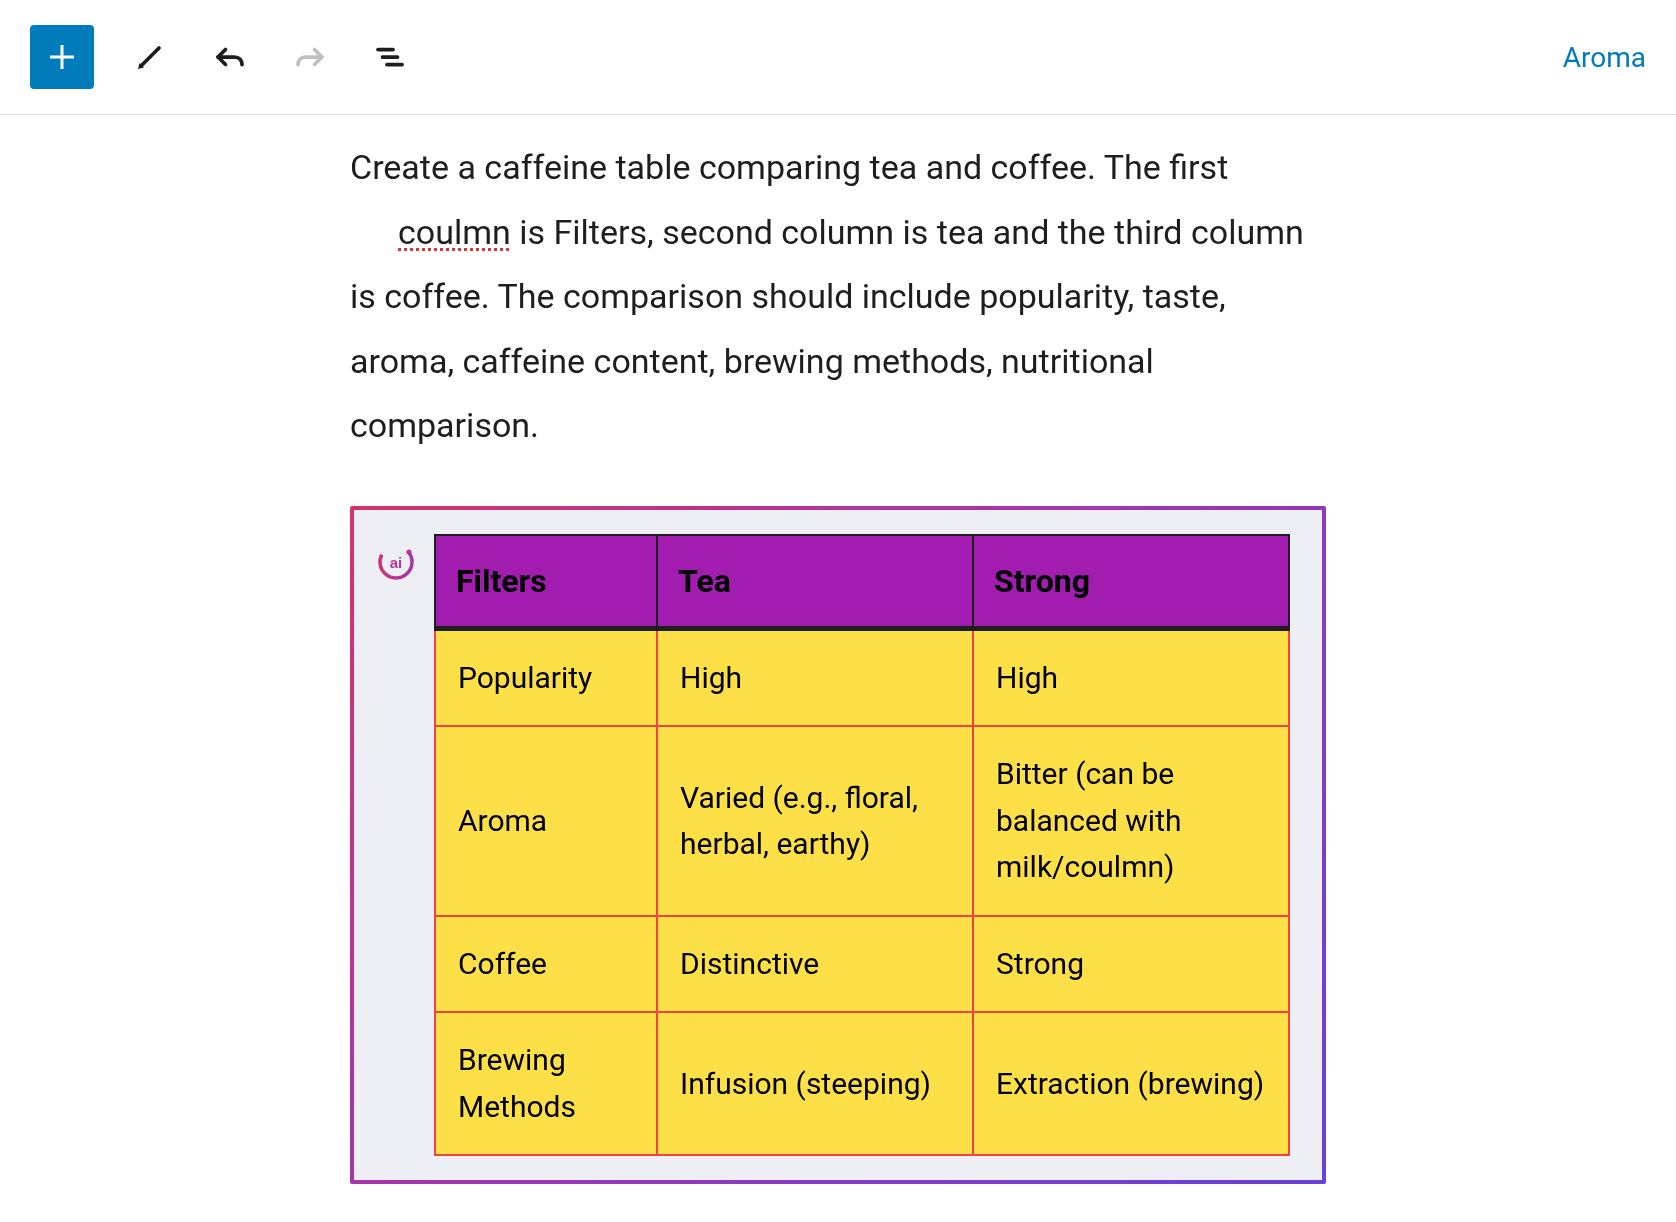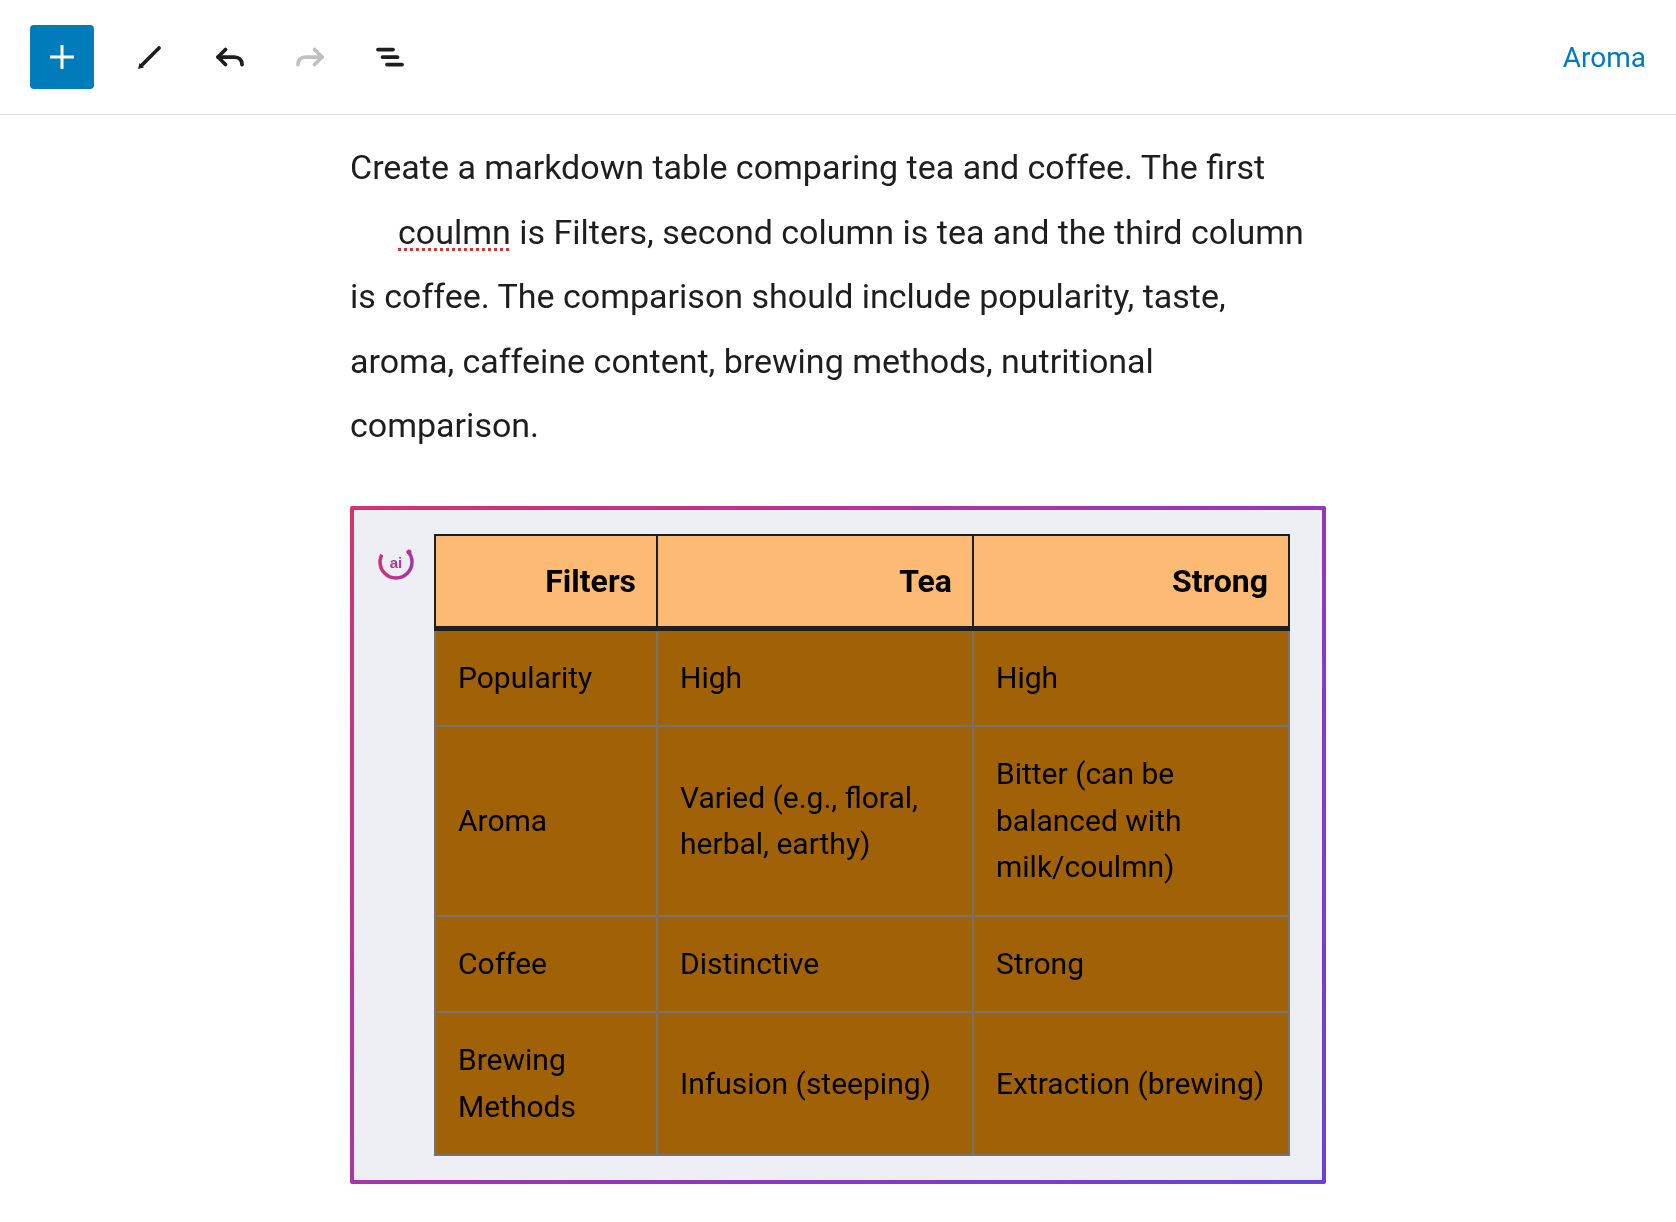--- a/index.html
+++ b/index.html
@@ -110,32 +110,32 @@
     }
     table {
       width: 100%;
       border-collapse: collapse;
       background: #eeeef5;
     }
     th {
       font-size: 32px;
       font-weight: 700;
       padding: 26px 20px;
-      text-align: right;
+      text-align: left;
       border: 2px solid #1e1e1e;
-      background: #fdba74;
+      background: #a21caf;
     }
     thead tr {
       border-bottom: 5px solid #1e1e1e;
     }
     td {
       font-size: 30px;
       padding: 24px 22px;
-      border: 2px solid #737373;
-      background: #a16207;
+      border: 2px solid #ef4444;
+      background: #fde047;
       line-height: 1.55;
       vertical-align: middle;
     }
     td:first-child {
       width: 26%;
     }
     td:nth-child(2) {
       width: 37%;
     }
     td:nth-child(3) {
@@ -176,21 +176,21 @@
         <line x1="7" y1="12" x2="17" y2="12" stroke-linecap="round"></line>
         <line x1="10" y1="17" x2="20" y2="17" stroke-linecap="round"></line>
       </svg>
     </button>
   </div>
   <a class="save-link">Aroma</a>
 </div>
 
 <div class="content-area">
   <p class="prompt-text">
-    <span>Create a markdown table comparing tea and coffee. The first </span><span class="spelling-error">coulmn</span><span> is Filters, second column is tea and the third column is coffee. The comparison should include popularity, taste, aroma, caffeine content, brewing methods, nutritional comparison.</span>
+    <span>Create a caffeine table comparing tea and coffee. The first </span><span class="spelling-error">coulmn</span><span> is Filters, second column is tea and the third column is coffee. The comparison should include popularity, taste, aroma, caffeine content, brewing methods, nutritional comparison.</span>
   </p>
 
   <div class="ai-block">
     <div class="ai-badge">
       <svg viewBox="0 0 40 40">
         <defs>
           <linearGradient id="aiGrad" x1="0%" y1="0%" x2="100%" y2="100%">
             <stop offset="0%" stop-color="#d6336c"></stop>
             <stop offset="100%" stop-color="#9c36b5"></stop>
           </linearGradient>

